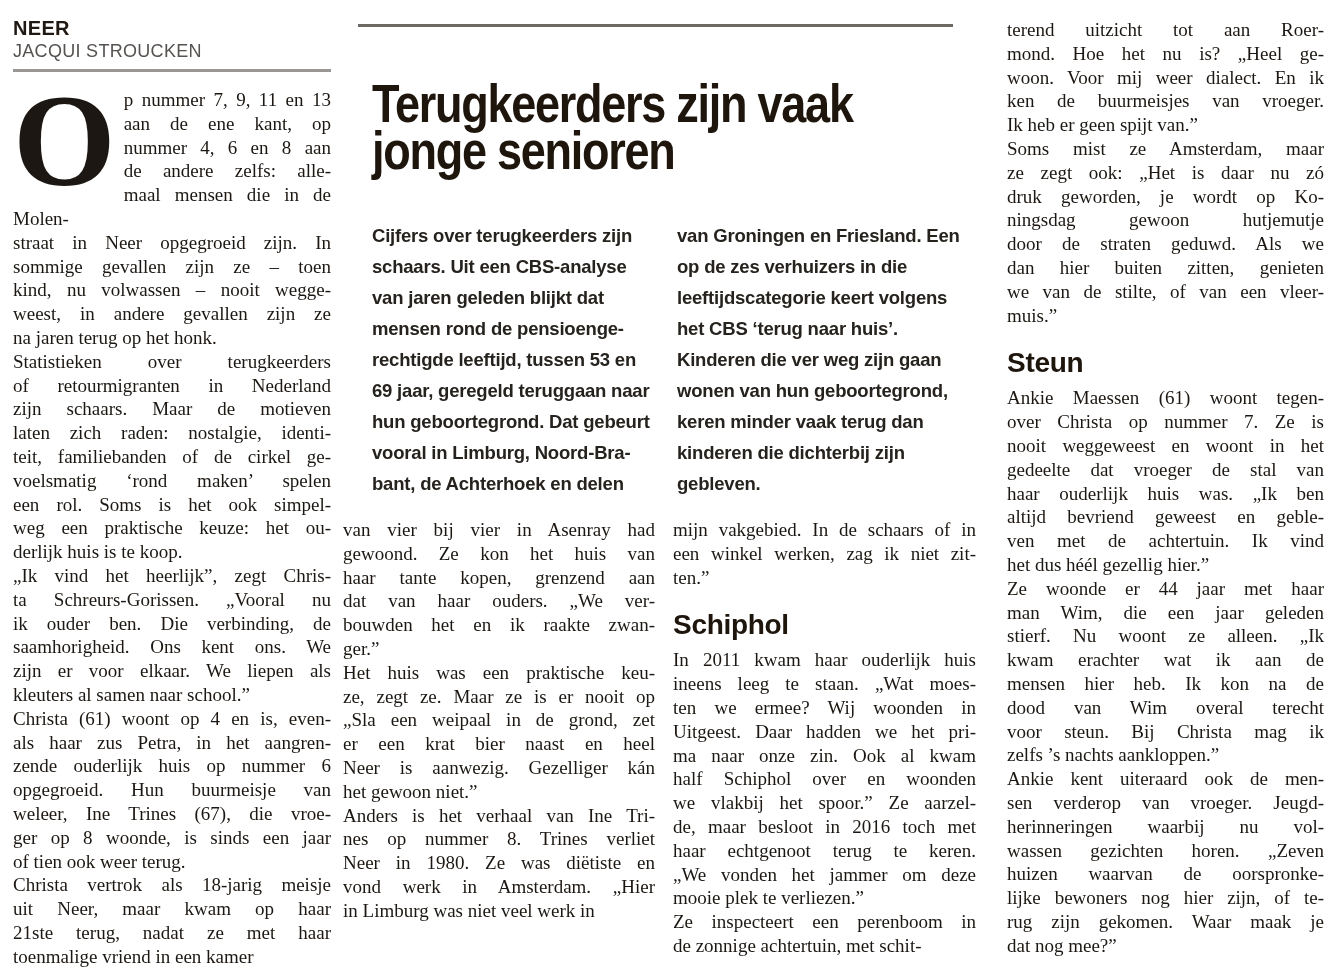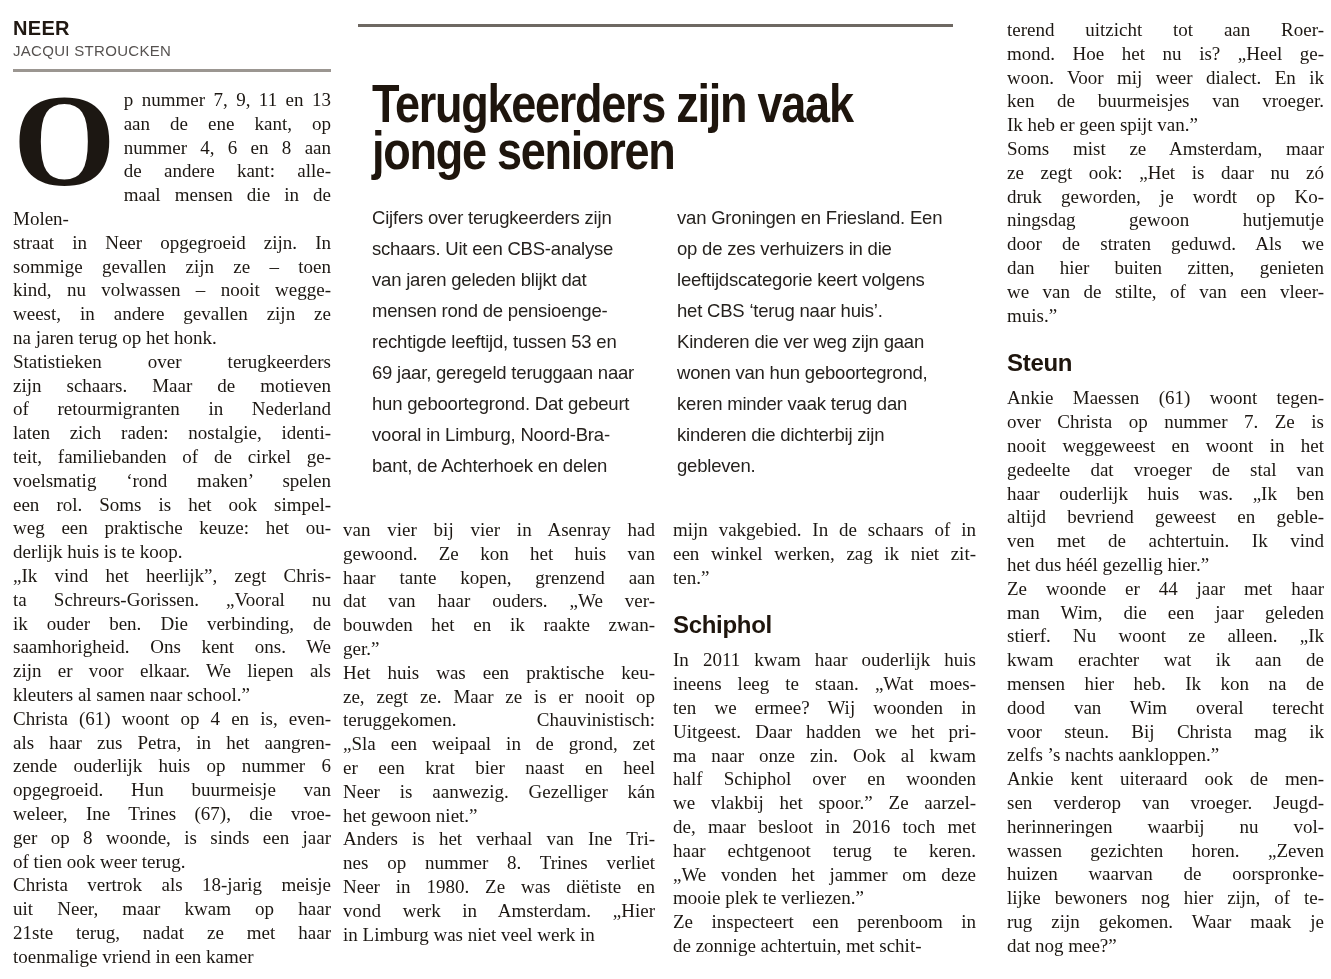--- a/index.html
+++ b/index.html
@@ -16,44 +16,44 @@
 
   
   .masthead { position: absolute; left: 13px; top: 16px; width: 318px; }
   .kicker {
     font-family: "Liberation Sans", "DejaVu Sans", sans-serif;
     font-weight: bold; font-size: 20px; line-height: 24px;
     letter-spacing: 0.3px; color: #201812;
   }
   .byline {
     font-family: "Liberation Sans", "DejaVu Sans", sans-serif;
-    font-size: 15px; line-height: 22px;
+    font-size: 18px; line-height: 22px;
     letter-spacing: 0.3px; color: #565250;
   }
   .byline-rule { margin-top: 7px; height: 3px; background: #9b9691; }
 
   
   .feature-rule {
     position: absolute; left: 358px; top: 24px;
     width: 595px; height: 3px; background: #6e6862;
   }
   .headline {
     position: absolute; left: 372px; top: 80px; margin: 0; width: 720px;
     transform: scaleX(0.85); transform-origin: left top;
     font-family: "Liberation Sans", "DejaVu Sans", sans-serif;
     font-weight: bold; font-size: 53px; line-height: 47px;
     letter-spacing: -1.5px; color: #1e150d;
   }
 
   
   .intro {
-    position: absolute; top: 202px; width: 290px;
+    position: absolute; top: 220px; width: 290px;
     font-family: "Liberation Sans", "DejaVu Sans", sans-serif;
     font-size: 18.5px; line-height: 31px;
-    letter-spacing: -0.2px; color: #26221e;
+    letter-spacing: -0.2px; color: #26221e; font-weight: bold;
   }
   .intro-a { left: 372px; }
   .intro-b { left: 677px; }
 
   
   .bodycol { position: absolute; font-size: 19px; line-height: 23.8px; }
   .col1 { left: 13px;   top: 88px;  width: 318px; }
   .col2 { left: 343px;  top: 518px; width: 312px; }
   .col3 { left: 673px;  top: 518px; width: 303px; }
   .col4 { left: 1007px; top: 18px;  width: 317px; }
@@ -67,21 +67,21 @@
     float: left;
     font-family: "Liberation Serif", "DejaVu Serif", serif;
     font-weight: bold;
     font-size: 132px; line-height: 96px;
     margin: 5px 8px 0 0;
     color: #1c1712;
   }
 
   .subhead {
     font-family: "Liberation Sans", "DejaVu Sans", sans-serif;
-    font-weight: bold; font-size: 24px; line-height: 28px;
+    font-weight: bold; font-size: 28px; line-height: 28px;
     letter-spacing: -0.3px; color: #1e150d;
     margin: 22px 0 9px 0;
   }
 </style>
 </head>
 <body>
 
 <div class="page">
 
   <header class="masthead">
@@ -120,34 +120,34 @@
       <div class="ln">gebleven.</div>
     </div>
 
   <section class="bodycol col1">
     <div class="para">
       <span class="dropcap">O</span>
       <div class="lines">
           <div class="ln">p nummer 7, 9, 11 en 13</div>
           <div class="ln">aan de ene kant, op</div>
           <div class="ln">nummer 4, 6 en 8 aan</div>
-          <div class="ln">de andere kant: alle-</div>
+          <div class="ln">de andere zelfs: alle-</div>
           <div class="ln">maal mensen die in de Molen-</div>
           <div class="ln">straat in Neer opgegroeid zijn. In</div>
           <div class="ln">sommige gevallen zijn ze – toen</div>
           <div class="ln">kind, nu volwassen – nooit wegge-</div>
           <div class="ln">weest, in andere gevallen zijn ze</div>
           <div class="ln">na jaren terug op het honk.</div>
         </div>
     </div>
     <div class="para">
       <div class="lines">
           <div class="ln">Statistieken over terugkeerders</div>
+          <div class="ln">of retourmigranten in Nederland</div>
           <div class="ln">zijn schaars. Maar de motieven</div>
-          <div class="ln">of retourmigranten in Nederland</div>
           <div class="ln">laten zich raden: nostalgie, identi-</div>
           <div class="ln">teit, familiebanden of de cirkel ge-</div>
           <div class="ln">voelsmatig ‘rond maken’ spelen</div>
           <div class="ln">een rol. Soms is het ook simpel-</div>
           <div class="ln">weg een praktische keuze: het ou-</div>
           <div class="ln">derlijk huis is te koop.</div>
         </div>
     </div>
     <div class="para">
       <div class="lines">
@@ -188,21 +188,20 @@
           <div class="ln">haar tante kopen, grenzend aan</div>
           <div class="ln">dat van haar ouders. „We ver-</div>
           <div class="ln">bouwden het en ik raakte zwan-</div>
           <div class="ln">ger.”</div>
         </div>
     </div>
     <div class="para">
       <div class="lines">
           <div class="ln">Het huis was een praktische keu-</div>
           <div class="ln">ze, zegt ze. Maar ze is er nooit op</div>
-          <div class="ln">teruggekomen. Chauvinistisch:</div>
           <div class="ln">„Sla een weipaal in de grond, zet</div>
           <div class="ln">er een krat bier naast en heel</div>
           <div class="ln">Neer is aanwezig. Gezelliger kán</div>
           <div class="ln">het gewoon niet.”</div>
         </div>
     </div>
     <div class="para">
       <div class="lines">
           <div class="ln">Anders is het verhaal van Ine Tri-</div>
           <div class="ln">nes op nummer 8. Trines verliet</div>

